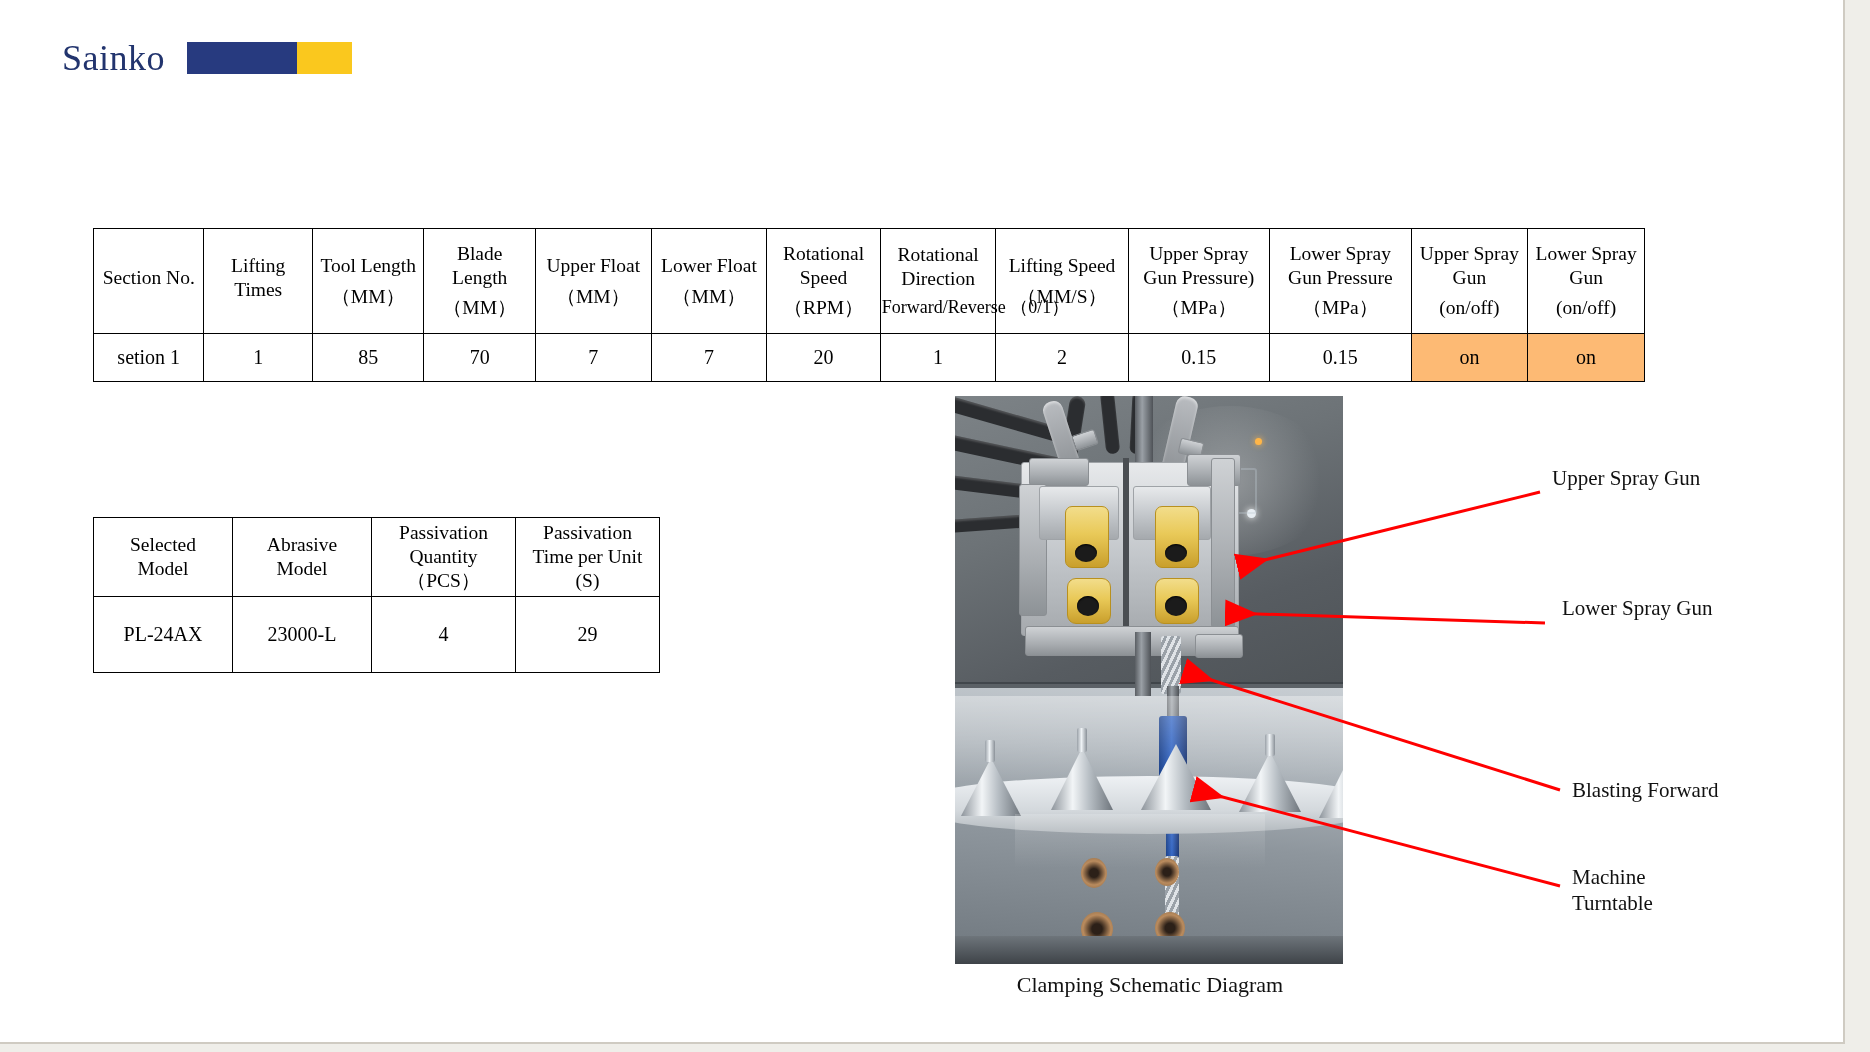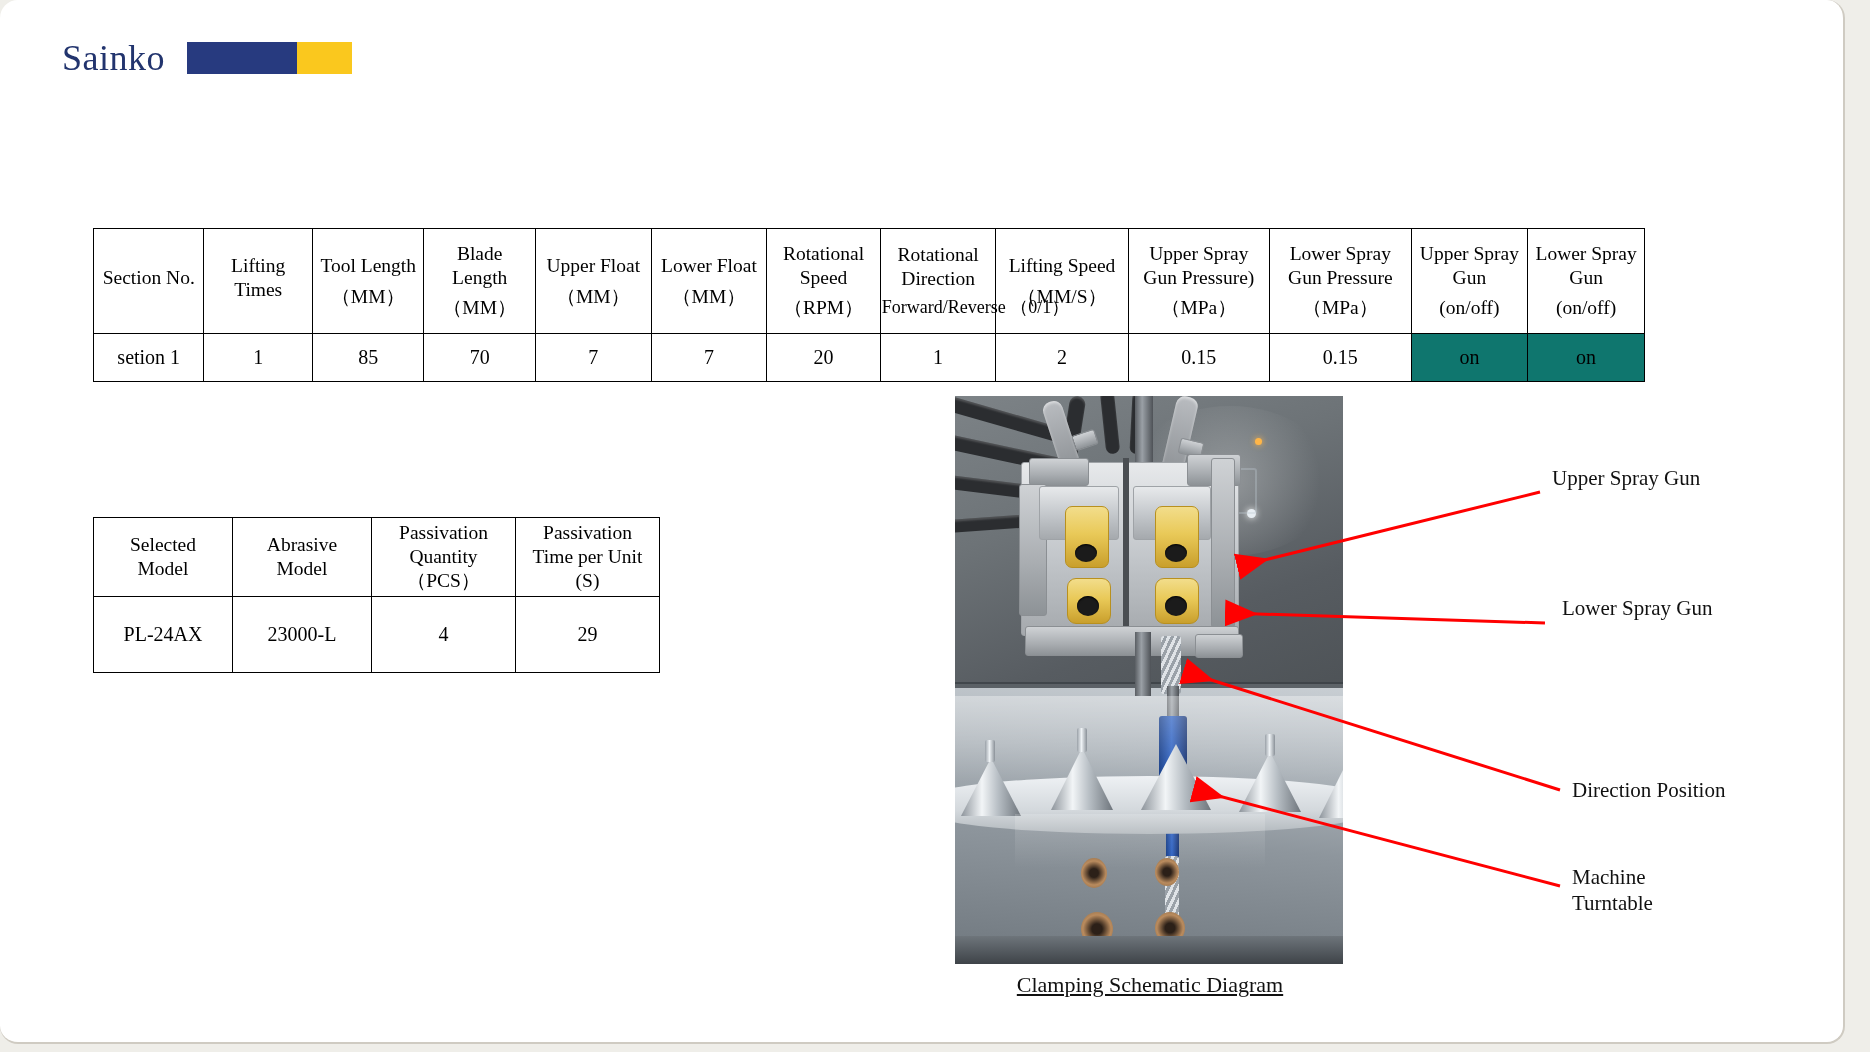--- a/index.html
+++ b/index.html
@@ -4,21 +4,20 @@
 <title>Passivation Parameters</title>
 <style>
   html,body{margin:0;padding:0;background:#efeee9;}
   body{font-family:"Liberation Serif","DejaVu Serif",serif;}
   .page{
     position:relative;width:1843px;height:1042px;
     background:#ffffff;
     border-right:2px solid #cfcbc2;
     border-bottom:2px solid #cfcbc2;
     overflow:hidden;
-    border-radius:18px;
   }
   
   .logo-wrap{position:absolute;left:62px;top:37px;display:flex;align-items:center;gap:22px;}
   .logo-text{font-size:36px;color:#22346e;font-family:"Liberation Serif","DejaVu Serif",serif;letter-spacing:.5px;}
   .logo-bars{display:flex;height:32px;box-shadow:0 0 0 0 transparent;}
   .bar-blue{width:110px;background:#273a7f;}
   .bar-yellow{width:55px;background:#fac81e;}
 
   
   .doc-title{
@@ -36,21 +35,21 @@
     color:#000;padding:0 1px;
     overflow:visible;white-space:nowrap;
   }
 
   
   #params-table{position:absolute;left:93px;top:228px;width:1552px;}
   #params-table th{height:104px;}
   #params-table td{height:47px;font-size:20px;}
   .hdr-inner{display:flex;flex-direction:column;justify-content:center;height:100%;}
   .hdr-unit{margin-top:7px;}
-  .cell-on{background:#0f766e;}
+  .cell-on{background:#fdba74;}
 
   
   #model-table{position:absolute;left:93px;top:517px;width:566px;}
   #model-table th{height:78px;}
   #model-table td{height:75px;font-size:20px;text-align:center;}
 
   
   .photo-frame{
     position:absolute;left:955px;top:396px;width:388px;height:568px;
     overflow:hidden;background:#5a5f63;
@@ -82,21 +81,21 @@
   .cone{background:linear-gradient(90deg,#8d949b,#f2f5f7 35%,#b7bec4 62%,#6e757c);
         clip-path:polygon(50% 0%,100% 100%,0% 100%);}
   .cone-pin{background:linear-gradient(90deg,#9aa1a8,#eef2f5 45%,#8a9198);border-radius:2px;}
   .turn-plate{background:linear-gradient(180deg,#eef1f4,#d3d8dc 60%,#b2b8bd);
               border-radius:50%/22px;}
   .refl{background:linear-gradient(180deg,rgba(255,255,255,.35),rgba(255,255,255,0));}
   .rust2{border-radius:50%;background:radial-gradient(circle,#2c2018 22%,#b98b5e 60%,#8a6640 100%);}
 
   .photo-caption{
     position:absolute;left:900px;top:972px;width:500px;text-align:center;
-    font-size:22px;color:#111;text-decoration:underline;
+    font-size:22px;color:#111;
   }
 
   
   .anno-svg{position:absolute;left:0;top:0;width:1843px;height:1042px;pointer-events:none;}
   .anno-label{position:absolute;font-size:21px;color:#111;line-height:1.22;white-space:pre-line;}
   #anno-upper{left:1552px;top:466px;}
   #anno-lower{left:1562px;top:596px;}
   #anno-blast{left:1572px;top:778px;}
   #anno-turn{left:1572px;top:865px;}
 </style>
@@ -337,16 +336,16 @@
       </marker>
     </defs>
     <line x1="1540" y1="492" x2="1240" y2="566" stroke="#ff0000" stroke-width="3" marker-end="url(#ah)"></line>
     <line x1="1545" y1="623" x2="1228" y2="613" stroke="#ff0000" stroke-width="3" marker-end="url(#ah)"></line>
     <line x1="1560" y1="790" x2="1186" y2="672" stroke="#ff0000" stroke-width="3" marker-end="url(#ah)"></line>
     <line x1="1560" y1="886" x2="1196" y2="790" stroke="#ff0000" stroke-width="3" marker-end="url(#ah)"></line>
   </svg>
 
   <div class="anno-label" id="anno-upper">Upper Spray Gun</div>
   <div class="anno-label" id="anno-lower">Lower Spray Gun</div>
-  <div class="anno-label" id="anno-blast">Direction Position</div>
+  <div class="anno-label" id="anno-blast">Blasting Forward</div>
   <div class="anno-label" id="anno-turn">Machine<br>Turntable</div>
 
 </div>
 
 </body></html>

